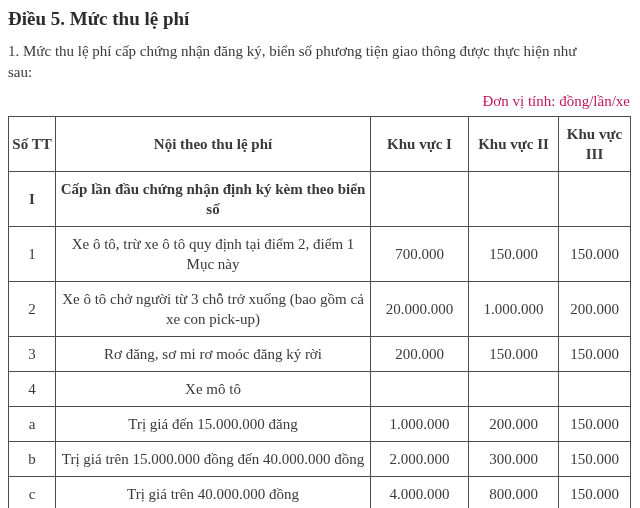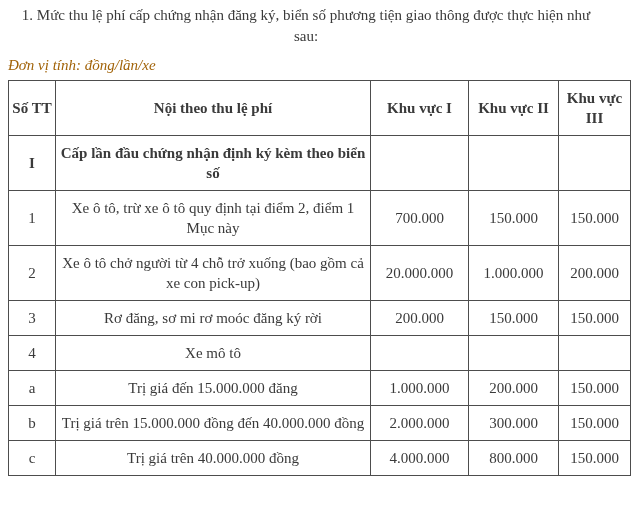--- a/index.html
+++ b/index.html
@@ -19,30 +19,28 @@
     color: #2d2d2d;
     margin: 3px 0 11px 0;
     line-height: 22px;
   }
   .doc-intro {
     font-size: 15px;
     line-height: 21px;
     margin: 0 0 9px 0;
     max-width: 596px;
     color: #3a3a3a;
-    text-align: center;
   }
   .unit-note {
     font-size: 15px;
     line-height: 18px;
-    text-align: left;
+    text-align: right;
     width: 622px;
     margin: 0 0 6px 0;
-    color: #a16207;
-    font-style: italic;
+    color: #be185d;
   }
   table.fee-table {
     border-collapse: collapse;
     table-layout: fixed;
     width: 622px;
   }
   .fee-table th, .fee-table td {
     border: 1px solid #4d4d4d;
     font-size: 15px;
     line-height: 20px;
@@ -52,20 +50,21 @@
     overflow: hidden;
   }
   .fee-table th { font-weight: bold; }
   .bold-row td { font-weight: bold; }
 </style>
 </head>
 <body>
 
 <div class="page">
 
+  <h1 class="doc-title">Điều 5. Mức thu lệ phí</h1>
 
   <p class="doc-intro">1. Mức thu lệ phí cấp chứng nhận đăng ký, biển số phương tiện giao thông được thực hiện như sau:</p>
 
   <div class="unit-note">Đơn vị tính: đồng/lần/xe</div>
 
   <table class="fee-table">
     <colgroup>
       <col style="width:47px">
       <col style="width:315px">
       <col style="width:98px">
@@ -91,21 +90,21 @@
   </tr>
         <tr>
     <td>1</td>
     <td>Xe ô tô, trừ xe ô tô quy định tại điểm 2, điểm 1 Mục này</td>
     <td>700.000</td>
     <td>150.000</td>
     <td>150.000</td>
   </tr>
         <tr>
     <td>2</td>
-    <td>Xe ô tô chở người từ 4 chỗ trở xuống (bao gồm cả xe con pick-up)</td>
+    <td>Xe ô tô chở người từ 3 chỗ trở xuống (bao gồm cả xe con pick-up)</td>
     <td>20.000.000</td>
     <td>1.000.000</td>
     <td>200.000</td>
   </tr>
         <tr>
     <td>3</td>
     <td>Rơ đăng, sơ mi rơ moóc đăng ký rời</td>
     <td>200.000</td>
     <td>150.000</td>
     <td>150.000</td>

